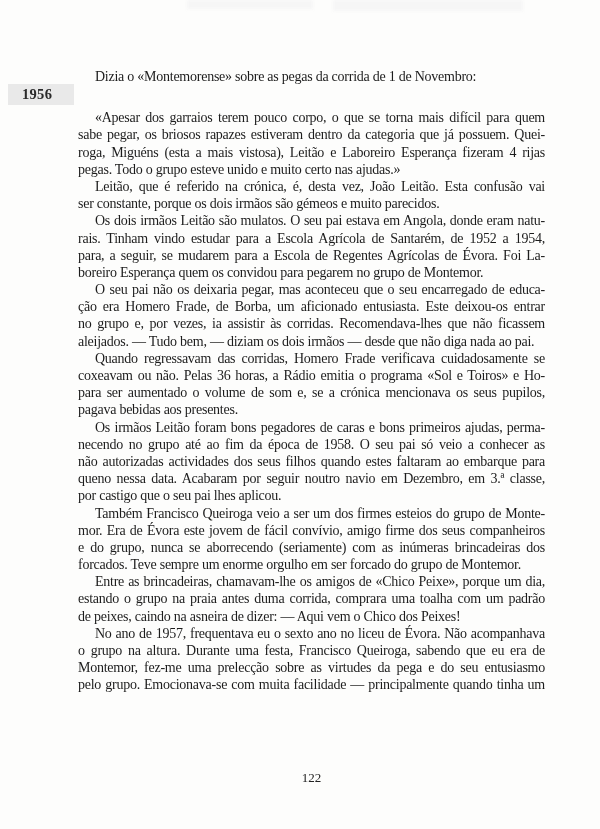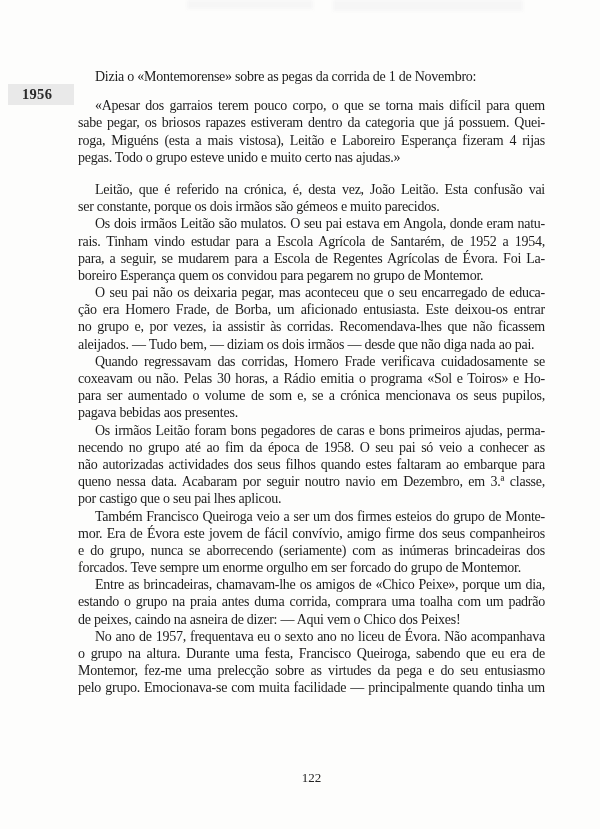--- a/index.html
+++ b/index.html
@@ -40,22 +40,22 @@
     letter-spacing: 0.3px;
   }
   .text-column {
     position: absolute;
     left: 78px;
     top: 68px;
     width: 467px;
   }
   .para { margin: 0; }
   
-  .para:nth-child(2) { margin-top: 12px; }  
-  .para:nth-child(3) { margin-top: 15px; }  
+  .para:nth-child(2) { margin-top: 24px; }  
+  .para:nth-child(3) { }  
   .para:nth-child(8) { }   
   .line {
     height: 17.2px;
     line-height: 17.2px;
     font-size: 14px;
     letter-spacing: -0.25px;
     text-align: justify;
     text-align-last: justify;
     overflow: hidden;
     white-space: nowrap;
@@ -103,21 +103,21 @@
       <div class="line">boreiro Esperança quem os convidou para pegarem no grupo de Montemor.</div>
     </div>
     <div class="para">
       <div class="line">O seu pai não os deixaria pegar, mas aconteceu que o seu encarregado de educa-</div>
       <div class="line">ção era Homero Frade, de Borba, um aficionado entusiasta. Este deixou-os entrar</div>
       <div class="line">no grupo e, por vezes, ia assistir às corridas. Recomendava-lhes que não ficassem</div>
       <div class="line">aleijados. — Tudo bem, — diziam os dois irmãos — desde que não diga nada ao pai.</div>
     </div>
     <div class="para">
       <div class="line">Quando regressavam das corridas, Homero Frade verificava cuidadosamente se</div>
-      <div class="line">coxeavam ou não. Pelas 30 horas, a Rádio emitia o programa «Sol e Toiros» e Ho-</div>
+      <div class="line">coxeavam ou não. Pelas 36 horas, a Rádio emitia o programa «Sol e Toiros» e Ho-</div>
       <div class="line">para ser aumentado o volume de som e, se a crónica mencionava os seus pupilos,</div>
       <div class="line">pagava bebidas aos presentes.</div>
     </div>
     <div class="para">
       <div class="line">Os irmãos Leitão foram bons pegadores de caras e bons primeiros ajudas, perma-</div>
       <div class="line">necendo no grupo até ao fim da época de 1958. O seu pai só veio a conhecer as</div>
       <div class="line">não autorizadas actividades dos seus filhos quando estes faltaram ao embarque para</div>
       <div class="line">queno nessa data. Acabaram por seguir noutro navio em Dezembro, em 3.ª classe,</div>
       <div class="line">por castigo que o seu pai lhes aplicou.</div>
     </div>

